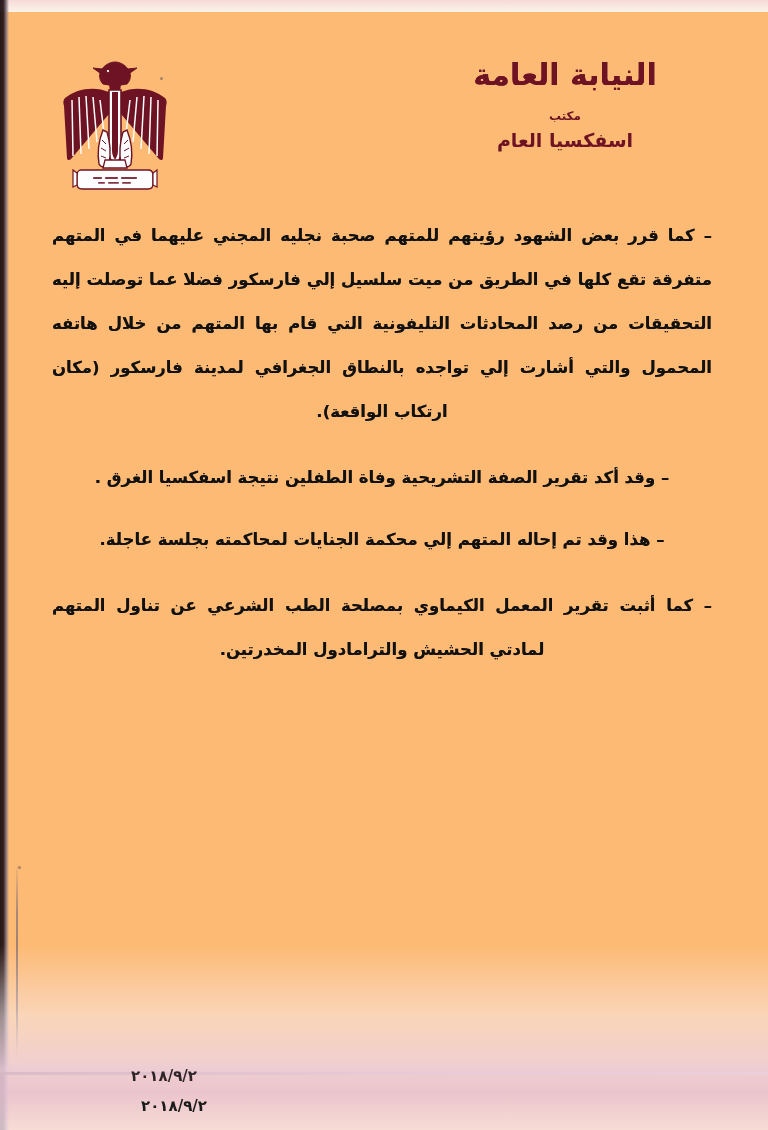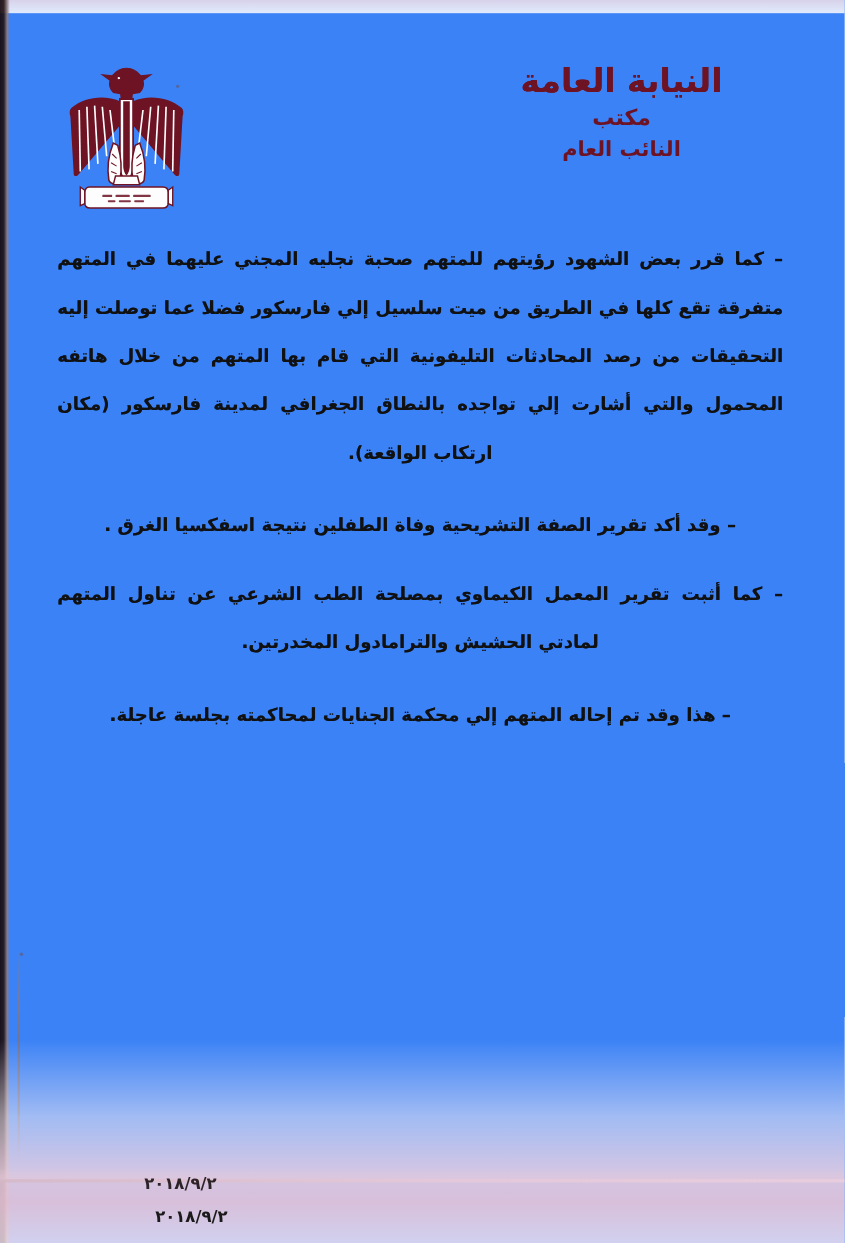--- a/index.html
+++ b/index.html
@@ -6,21 +6,21 @@
     margin: 0;
     padding: 0;
     background: #ffffff;
   }
 
   .page {
     position: relative;
     width: 768px;
     height: 1130px;
     overflow: hidden;
-    background: #3b82f6;
+    background: #fdba74;
     font-family: "Liberation Serif", "DejaVu Serif", serif;
   }
 
   
   .scan-top-tint {
     position: absolute;
     top: 0; left: 0;
     width: 768px; height: 12px;
     background: linear-gradient(180deg, #f3dfe8 0%, #f8eef3 45%, #fefdfd 100%);
     opacity: .85;
@@ -107,22 +107,22 @@
     font-weight: bold;
     font-size: 30px;
     letter-spacing: 0px;
     line-height: 1.15;
     color: #6d1324;
     text-shadow: 0 0 .4px #6d1324;
   }
   .org-sub1 {
     font-family: "DejaVu Sans", sans-serif;
     font-weight: bold;
-    font-size: 20px;
-    margin-top: 2px;
+    font-size: 12px;
+    margin-top: 16px;
     color: #6d1324;
   }
   .org-sub2 {
     font-family: "DejaVu Sans", sans-serif;
     font-weight: bold;
     font-size: 19px;
     margin-top: 6px;
     letter-spacing: 1px;
     color: #6d1324;
   }
@@ -260,34 +260,34 @@
           <rect x="43" y="126" width="7" height="1.8" rx=".8"></rect>
           <rect x="53" y="126" width="11" height="1.8" rx=".8"></rect>
           <rect x="67" y="126" width="9" height="1.8" rx=".8"></rect>
         </g>
       </svg>
     </div>
 
     <div class="org-block">
       <div class="org-title">النيابة العامة</div>
       <div class="org-sub1">مكتب</div>
-      <div class="org-sub2">النائب العام</div>
+      <div class="org-sub2">اسفكسيا العام</div>
     </div>
   </div>
 
   <div class="body-text">
 
 
     <p class="para">– كما قرر بعض الشهود رؤيتهم للمتهم صحبة نجليه المجني عليهما في المتهم متفرقة تقع كلها في الطريق من ميت سلسيل إلي فارسكور فضلا عما توصلت إليه التحقيقات من رصد المحادثات التليفونية التي قام بها المتهم من خلال هاتفه المحمول والتي أشارت إلي تواجده بالنطاق الجغرافي لمدينة فارسكور (مكان ارتكاب الواقعة).</p>
 
     <p class="para center-only tight">– وقد أكد تقرير الصفة التشريحية وفاة الطفلين نتيجة اسفكسيا الغرق .</p>
 
+    <p class="para center-only">– هذا وقد تم إحاله المتهم إلي محكمة الجنايات لمحاكمته بجلسة عاجلة.</p>
+
     <p class="para">– كما أثبت تقرير المعمل الكيماوي بمصلحة الطب الشرعي عن تناول المتهم لمادتي الحشيش والترامادول المخدرتين.</p>
-
-    <p class="para center-only">– هذا وقد تم إحاله المتهم إلي محكمة الجنايات لمحاكمته بجلسة عاجلة.</p>
   </div>
 
   <div class="date-echo">
     <span class="inner">٢٠١٨/٩/٢</span>
   </div>
   <div class="date-primary">
     <span class="inner">٢٠١٨/٩/٢</span>
   </div>
 
 </div>

